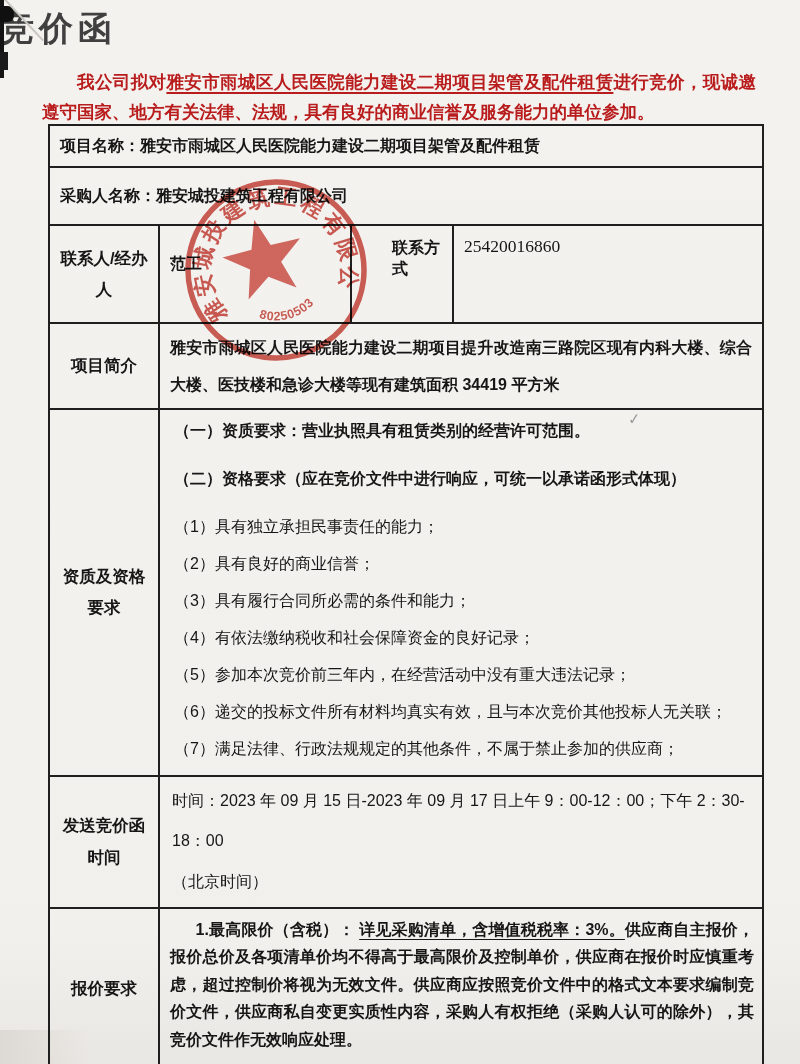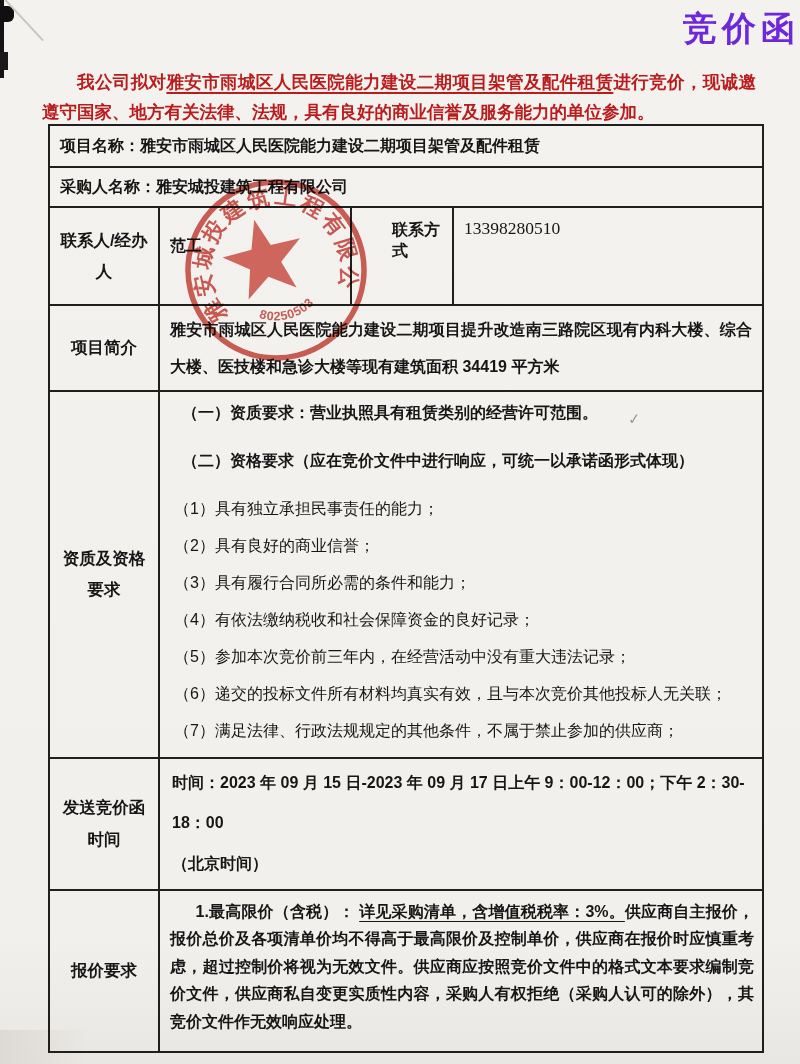--- a/index.html
+++ b/index.html
@@ -9,46 +9,46 @@
     font-family:"Liberation Sans",sans-serif;color:#1c1c1c;
   }
   
   .art-strip{position:absolute;left:0;top:0;width:4px;height:78px;background:#141414;}
   .art-blob{position:absolute;left:0;top:6px;width:14px;height:16px;background:#101010;border-radius:0 6px 6px 0;}
   .art-blob2{position:absolute;left:0;top:52px;width:8px;height:18px;background:#1a1a1a;}
   .art-diag{position:absolute;left:3px;top:-4px;width:60px;height:2px;background:#c9c6c1;transform:rotate(47deg);transform-origin:left top;}
   .art-tick{position:absolute;left:628px;top:410px;color:#9a9a98;font-size:15px;transform:rotate(-6deg);}
   .art-shadow-bl{position:absolute;left:0;bottom:0;width:90px;height:34px;background:linear-gradient(90deg,#ddd9d4,transparent);}
 
-  .title{margin:6px 0 0;text-align:right;font-size:34px;font-weight:700;letter-spacing:5px;color:#6d28d9;}
+  .title{margin:6px 0 0;text-align:left;font-size:34px;font-weight:700;letter-spacing:5px;color:#404040;}
   .intro{margin:15px 44px 0 42px;font-size:17.5px;line-height:30px;font-weight:600;
     text-align:justify;text-indent:2em;color:#b91c1c;}
   .intro .u{text-decoration:underline;text-underline-offset:4px;text-decoration-thickness:1.5px;}
 
   table.doc{position:absolute;left:48px;top:124px;width:716px;border-collapse:collapse;table-layout:fixed;background:transparent;}
   .doc th,.doc td{border:2px solid #1f1f1f;font-size:16px;color:#161616;}
   .doc th{font-weight:700;text-align:center;vertical-align:middle;white-space:pre-line;line-height:1.9;padding:2px;font-size:16.5px;}
   .doc td{padding:4px 10px;vertical-align:middle;}
 
-  tr.r1{height:42px;} tr.r2{height:40px;} tr.r3{height:98px;} tr.r4{height:64px;}
+  tr.r1{height:42px;} tr.r2{height:58px;} tr.r3{height:98px;} tr.r4{height:64px;}
   tr.r5{height:78px;} tr.r6{height:64px;} tr.r7{height:336px;} tr.r8{height:66px;} tr.r9{height:162px;}
 
   td.kv .lbl{font-weight:700;}
   td.kv .val{font-weight:600;}
   td.contact-name{vertical-align:top;padding-top:28px;font-weight:600;}
   td.contact-method{vertical-align:top;padding-top:12px;font-weight:700;padding-left:40px;}
   td.contact-phone{vertical-align:top;padding-top:10px;font-family:"Liberation Serif",serif;font-size:17.5px;}
   td.overview-cell{vertical-align:top;padding-top:6px;line-height:2.3;font-weight:600;text-align:justify;}
   td.scope-cell{vertical-align:top;padding-top:2px;text-indent:1.8em;font-weight:600;}
   td.sched-cell{line-height:1.85;font-weight:600;}
   td.qual-cell{vertical-align:top;padding:10px 12px 0 14px;}
   .qitem{margin:0 0 15px;font-weight:400;line-height:22px;}
-  .qitem.head{font-weight:700;margin-left:8px;}
+  .qitem.head{font-weight:700;}
   .qitem.gap{margin-bottom:26px;}
-  td.time-cell{line-height:2.55;padding-left:12px;font-weight:700;}
+  td.time-cell{line-height:2.55;padding-left:12px;font-weight:400;}
   td.quote-cell{vertical-align:top;padding:7px 8px 4px 10px;line-height:27.5px;font-weight:600;text-align:justify;}
   td.quote-cell p{margin:0;text-indent:1.6em;}
   td.quote-cell .u{font-weight:700;text-decoration:underline;text-underline-offset:4px;}
 
   .stamp{position:absolute;left:176px;top:170px;width:200px;height:200px;
     transform:rotate(-14deg);opacity:0.88;mix-blend-mode:multiply;pointer-events:none;}
 </style>
 </head>
 <body>
 
@@ -78,21 +78,21 @@
 
   <tr class="r2">
     <td colspan="4" class="kv"><span class="lbl">采购人名称：</span><span class="val">雅安城投建筑工程有限公司</span></td>
   </tr>
 
   <tr class="r3">
     <th>联系人/经办
 人</th>
     <td class="contact-name">范工</td>
     <td class="contact-method">联系方式</td>
-    <td class="contact-phone">13398280510</td>
+    <td class="contact-phone">25420016860</td>
   </tr>
 
   <tr class="r4">
     <th>项目简介</th>
     <td colspan="3" class="overview-cell">雅安市雨城区人民医院能力建设二期项目提升改造南三路院区现有内科大楼、综合大楼、医技楼和急诊大楼等现有建筑面积 34419 平方米</td>
   </tr>
 
 
 
   <tr class="r7">

